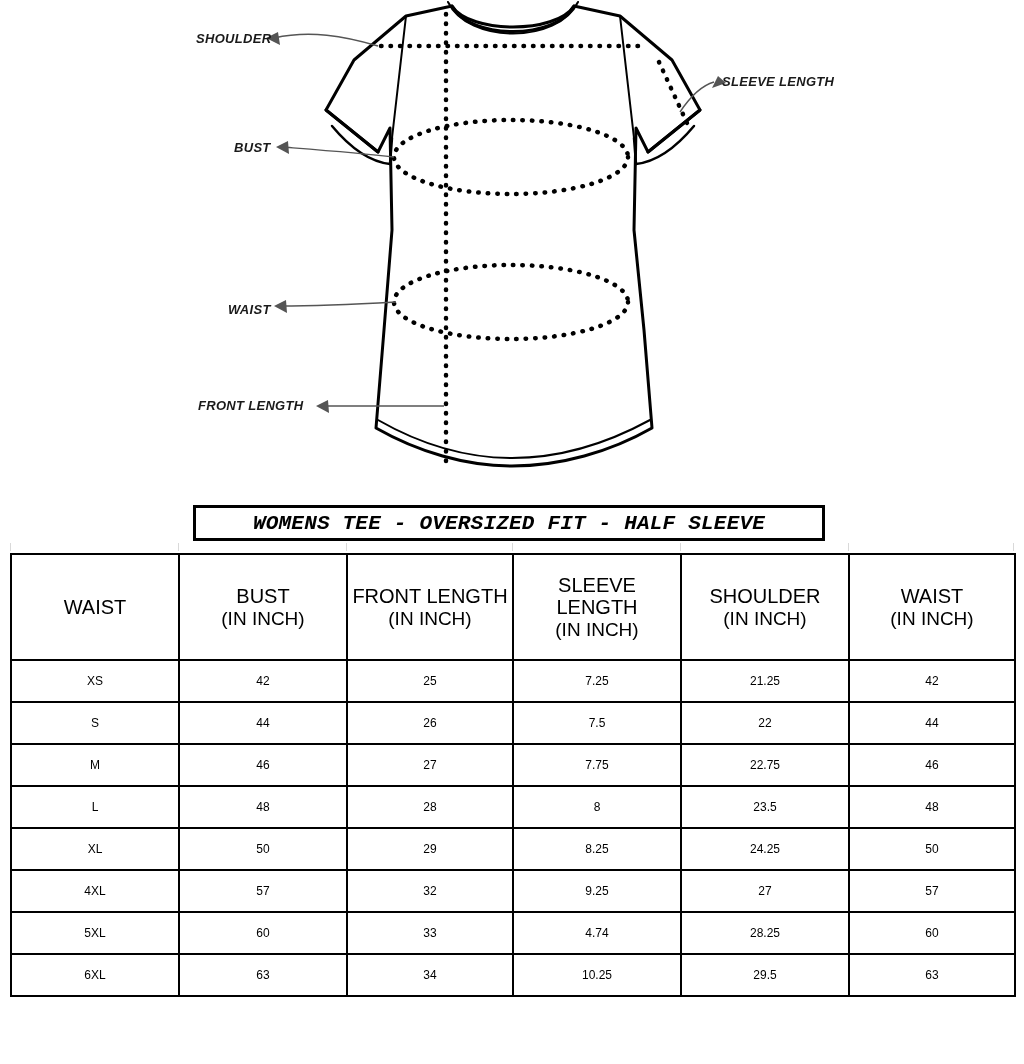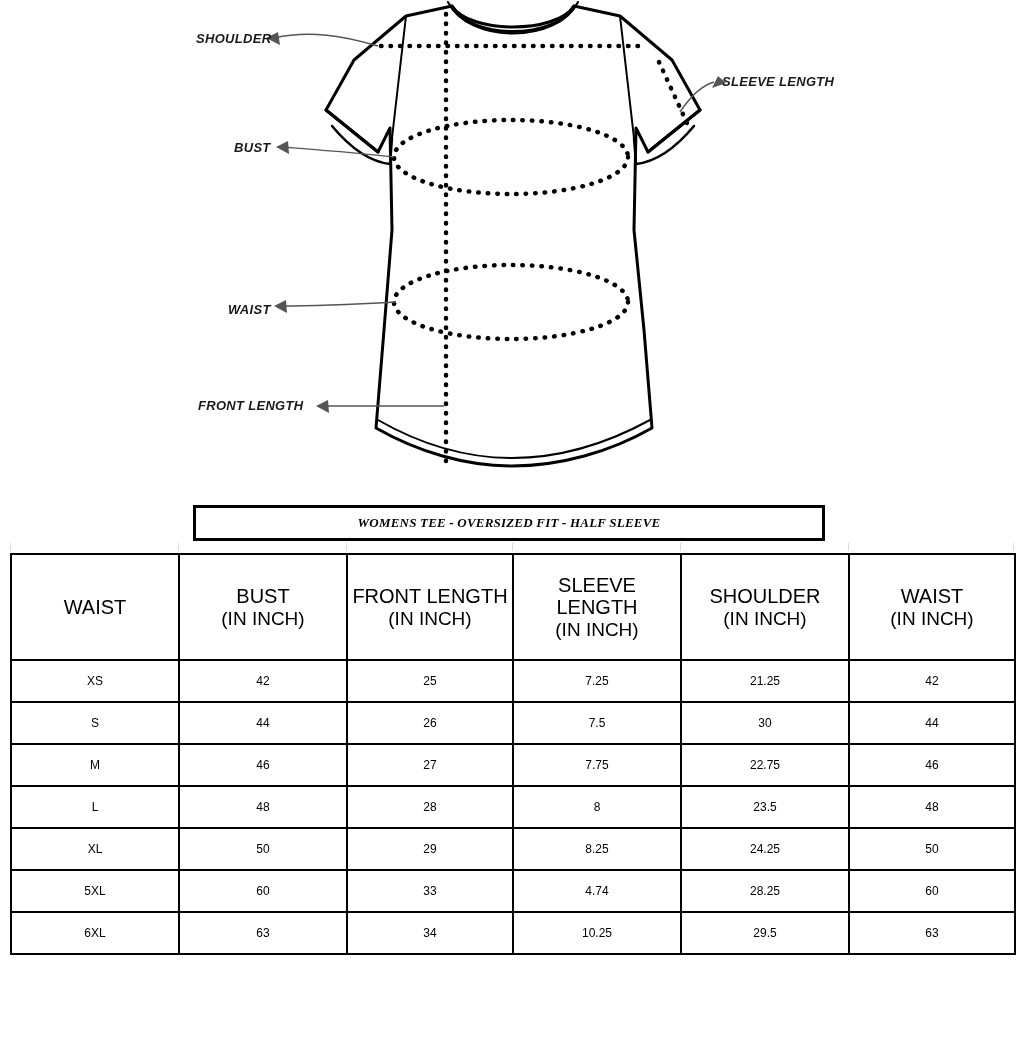--- a/index.html
+++ b/index.html
@@ -50,24 +50,24 @@
     top: 505px;
     width: 626px;
     height: 30px;
     border: 3px solid #000;
     background: #fff;
     display: flex;
     align-items: center;
     justify-content: center;
   }
   #title-text {
-    font-family: Liberation Serif, serif;
+    font-family: Liberation Mono, monospace;
     font-style: italic;
     font-weight: bold;
-    font-size: 13px;
+    font-size: 21px;
     letter-spacing: 0.2px;
     white-space: nowrap;
   }
 
   
   #size-table-wrap {
     position: absolute;
     left: 10px;
     top: 553px;
     width: 1004px;
@@ -259,21 +259,21 @@
         <td>25</td>
         <td>7.25</td>
         <td>21.25</td>
         <td>42</td>
       </tr>
       <tr>
         <td>S</td>
         <td>44</td>
         <td>26</td>
         <td>7.5</td>
-        <td>30</td>
+        <td>22</td>
         <td>44</td>
       </tr>
       <tr>
         <td>M</td>
         <td>46</td>
         <td>27</td>
         <td>7.75</td>
         <td>22.75</td>
         <td>46</td>
       </tr>
@@ -287,20 +287,28 @@
       </tr>
       <tr>
         <td>XL</td>
         <td>50</td>
         <td>29</td>
         <td>8.25</td>
         <td>24.25</td>
         <td>50</td>
       </tr>
       <tr>
+        <td>4XL</td>
+        <td>57</td>
+        <td>32</td>
+        <td>9.25</td>
+        <td>27</td>
+        <td>57</td>
+      </tr>
+      <tr>
         <td>5XL</td>
         <td>60</td>
         <td>33</td>
         <td>4.74</td>
         <td>28.25</td>
         <td>60</td>
       </tr>
       <tr>
         <td>6XL</td>
         <td>63</td>

